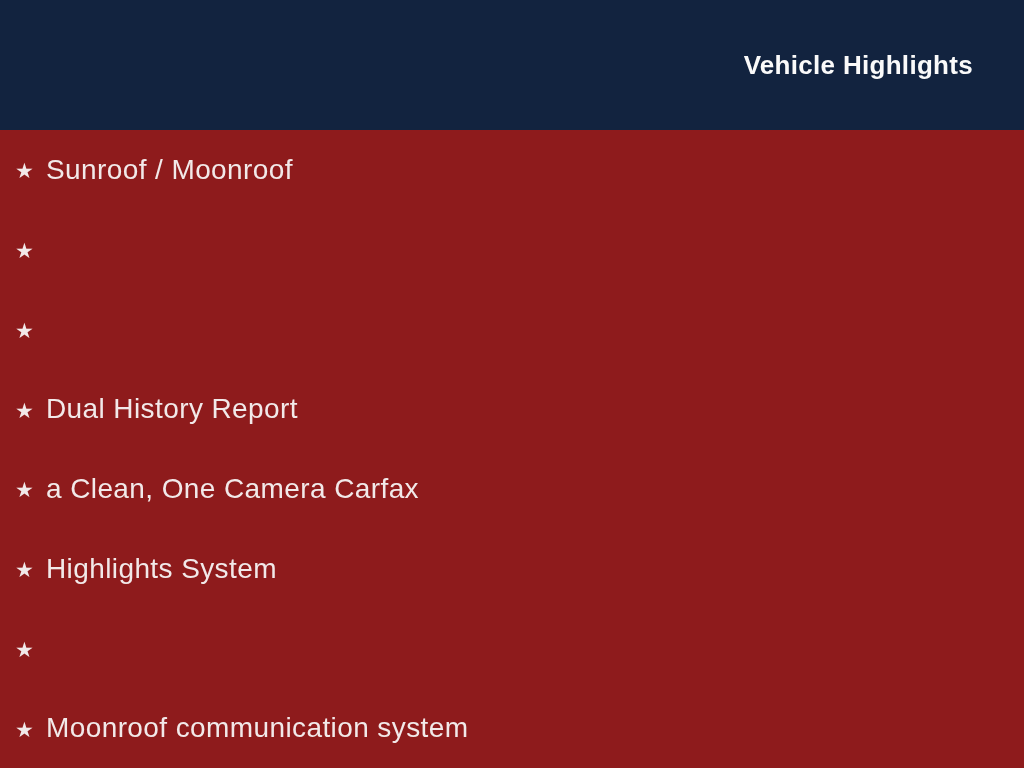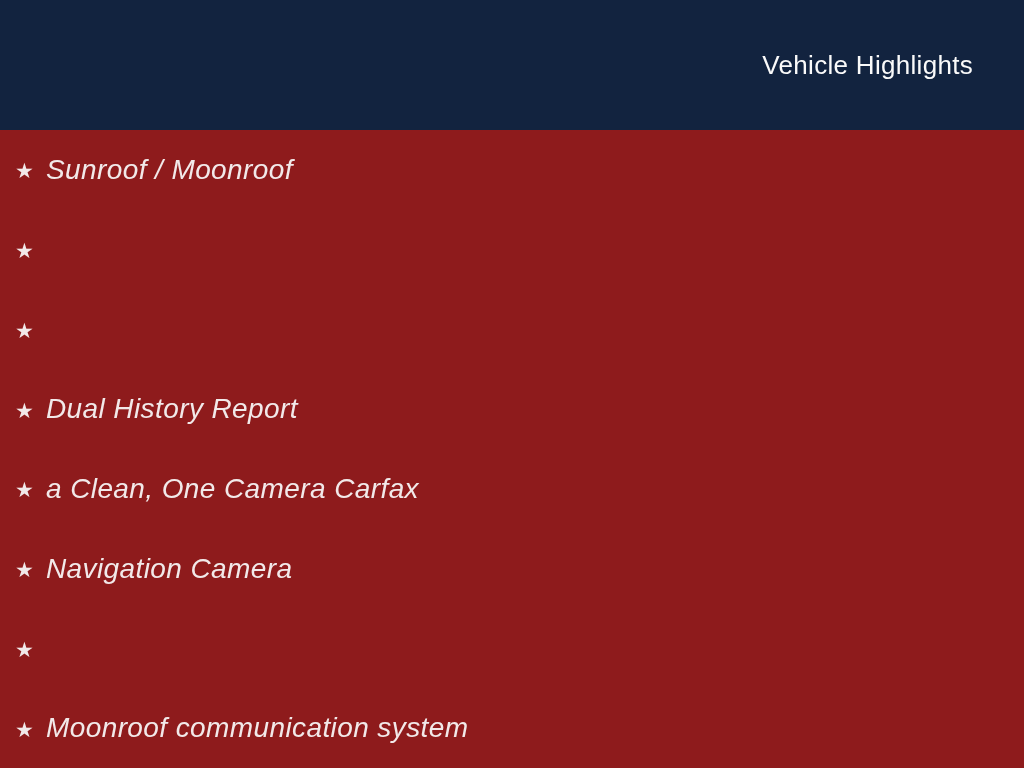--- a/index.html
+++ b/index.html
@@ -25,21 +25,21 @@
     display: flex;
     align-items: center;
     justify-content: flex-end;
     padding-right: 51px;
     box-sizing: border-box;
   }
   .page-title {
     margin: 0;
     color: #FAFAFA;
     font-size: 26px;
-    font-weight: normal;
+    font-weight: bold;
     letter-spacing: 0.3px;
   }
   .content {
     flex: 1;
     background: #8E1B1C;
     box-sizing: border-box;
   }
   .highlights-list {
     list-style: none;
     margin: 0;
@@ -59,21 +59,20 @@
     font-size: 21px;
     width: 31px;
     flex: 0 0 31px;
     line-height: 1;
     padding-top: 2px;
   }
   .item-label {
     font-size: 28px;
     letter-spacing: 0.4px;
     line-height: 1.2;
-    font-style: italic;
   }
 </style>
 </head>
 <body>
 
 <div class="slide">
 
   <header class="header-band">
     <h1 class="page-title">Vehicle Highlights</h1>
   </header>
@@ -99,21 +98,21 @@
         <span class="item-label">Dual History Report</span>
       </li>
 
       <li class="list-item">
         <span class="star-icon">★</span>
         <span class="item-label">a Clean, One Camera Carfax</span>
       </li>
 
       <li class="list-item">
         <span class="star-icon">★</span>
-        <span class="item-label">Navigation Camera</span>
+        <span class="item-label">Highlights System</span>
       </li>
 
       <li class="list-item">
         <span class="star-icon">★</span>
       </li>
 
       <li class="list-item">
         <span class="star-icon">★</span>
         <span class="item-label">Moonroof communication system</span>
       </li>

